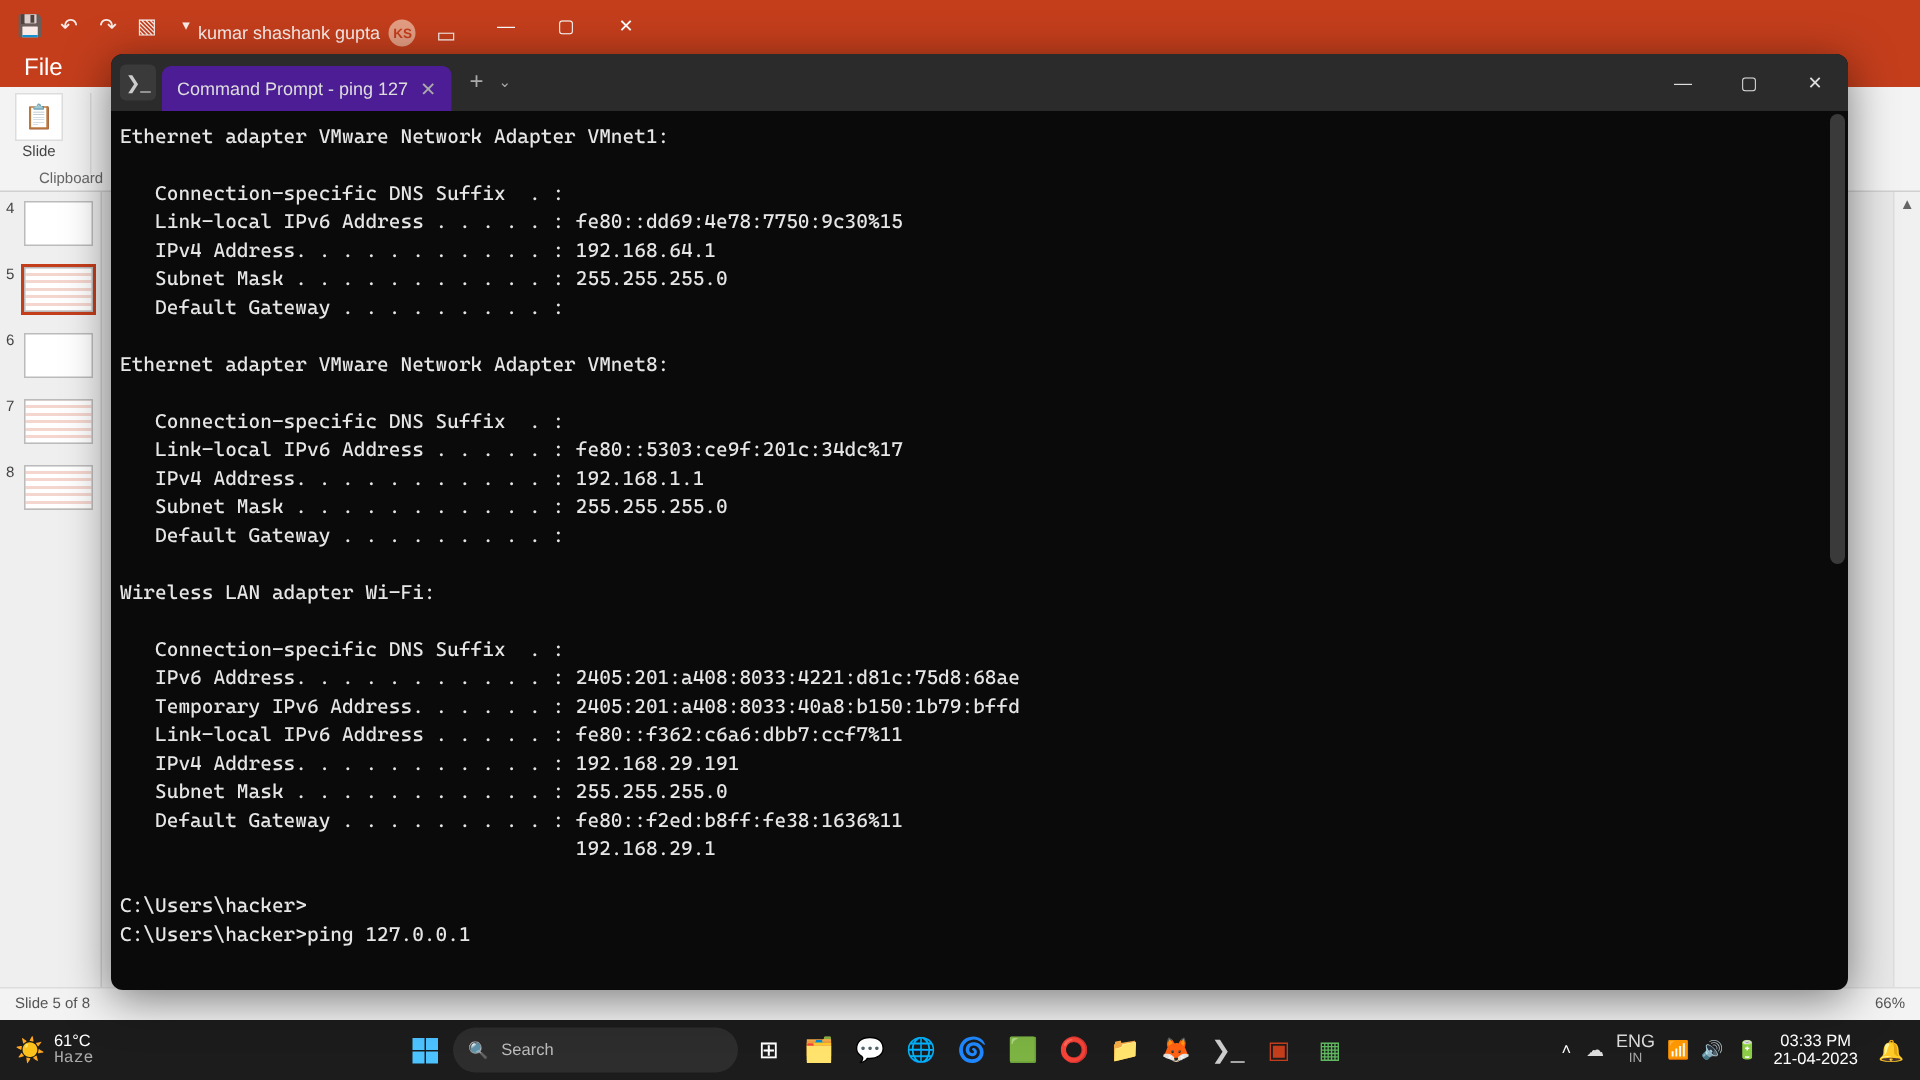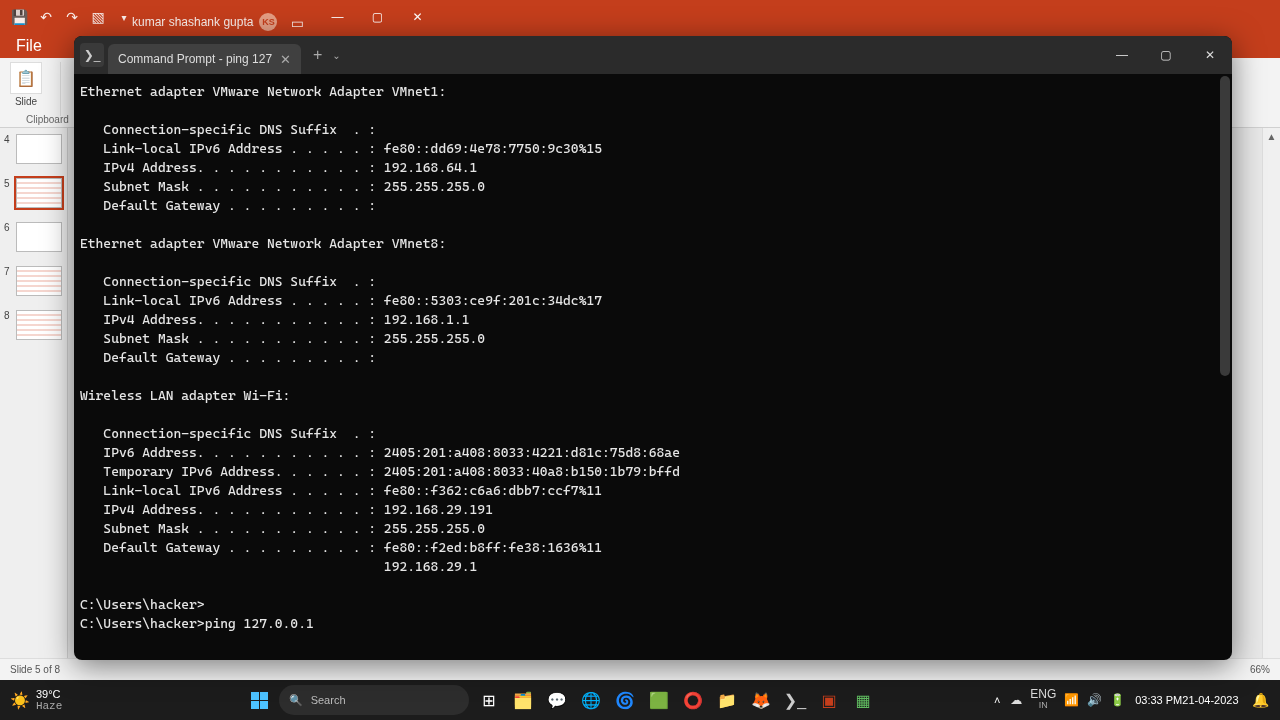--- a/index.html
+++ b/index.html
@@ -63,21 +63,21 @@
     overflow:hidden;
     z-index:10;
   }
   .term-titlebar {
     height:38px; background:#2b2b2b;
     display:flex; align-items:center;
     padding-left:6px;
   }
   .term-appicon { width:24px; height:24px; background:#3a3a3a; border-radius:4px; display:flex; align-items:center; justify-content:center; margin-right:4px; color:#ccc; font-size:12px;}
   .term-tab {
-    height:30px; background:#404040; border-radius:6px 6px 0 0;
+    height:30px; background:#4c1d95; border-radius:6px 6px 0 0;
     display:flex; align-items:center; padding:0 10px; color:#ddd; font-size:12px;
     gap:8px; margin-top:8px;
   }
   .term-tab .tabclose { color:#aaa; font-size:13px;}
   .term-addtab { color:#aaa; margin-left:12px; font-size:16px;}
   .term-tabs-chev { color:#aaa; margin-left:10px; font-size:10px;}
   .term-titlebar .spacer { flex:1;}
   .term-winbtns { display:flex;}
   .term-winbtn { width:44px; height:38px; display:flex; align-items:center; justify-content:center; color:#ddd; font-size:12px;}
   .term-body {
@@ -102,21 +102,21 @@
   .weather-icon { font-size:16px;}
   .weather-txt { display:flex; flex-direction:column; line-height:12px;}
   .tb-center { flex:1; display:flex; align-items:center; justify-content:center; gap:6px;}
   .tb-start { width:26px; height:26px; display:flex; align-items:center; justify-content:center;}
   .win-logo { display:grid; grid-template-columns:8px 8px; grid-template-rows:8px 8px; gap:1px;}
   .win-logo div { background:#4cc2ff;}
   .tb-search { height:30px; width:190px; background:#2d2d2d; border-radius:16px; display:flex; align-items:center; padding:0 10px; gap:8px; color:#bbb;}
   .tb-appicon { width:28px; height:28px; display:flex; align-items:center; justify-content:center; border-radius:4px; font-size:16px;}
   .tb-right { display:flex; align-items:center; gap:10px; padding-right:10px;}
   .tb-tray { display:flex; align-items:center; gap:8px; font-size:12px; color:#ddd;}
-  .tb-clock { display:flex; flex-direction:row; align-items:flex-start; line-height:12px;}
+  .tb-clock { display:flex; flex-direction:column; align-items:center; line-height:12px;}
 </style>
 </head>
 <body>
 
 <div class="pp-titlebar">
   <div class="qat">
     <span class="qat-icon">💾</span>
     <span class="qat-icon">↶</span>
     <span class="qat-icon">↷</span>
     <span class="qat-icon">▧</span>
@@ -230,21 +230,21 @@
 
 C:\Users\hacker&gt;
 C:\Users\hacker&gt;ping 127.0.0.1</div>
   <div class="term-scrollbar"></div>
 </div>
 
 <div class="taskbar">
   <div class="tb-left">
     <span class="weather-icon">☀️</span>
     <div class="weather-txt">
-      <span>39°C</span>
+      <span>61°C</span>
       <span style="color:#aaa;font-family:Liberation Mono, monospace;">Haze</span>
     </div>
   </div>
   <div class="tb-center">
     <div class="tb-start">
       <div class="win-logo">
           <div></div>
           <div></div>
           <div></div>
           <div></div>

